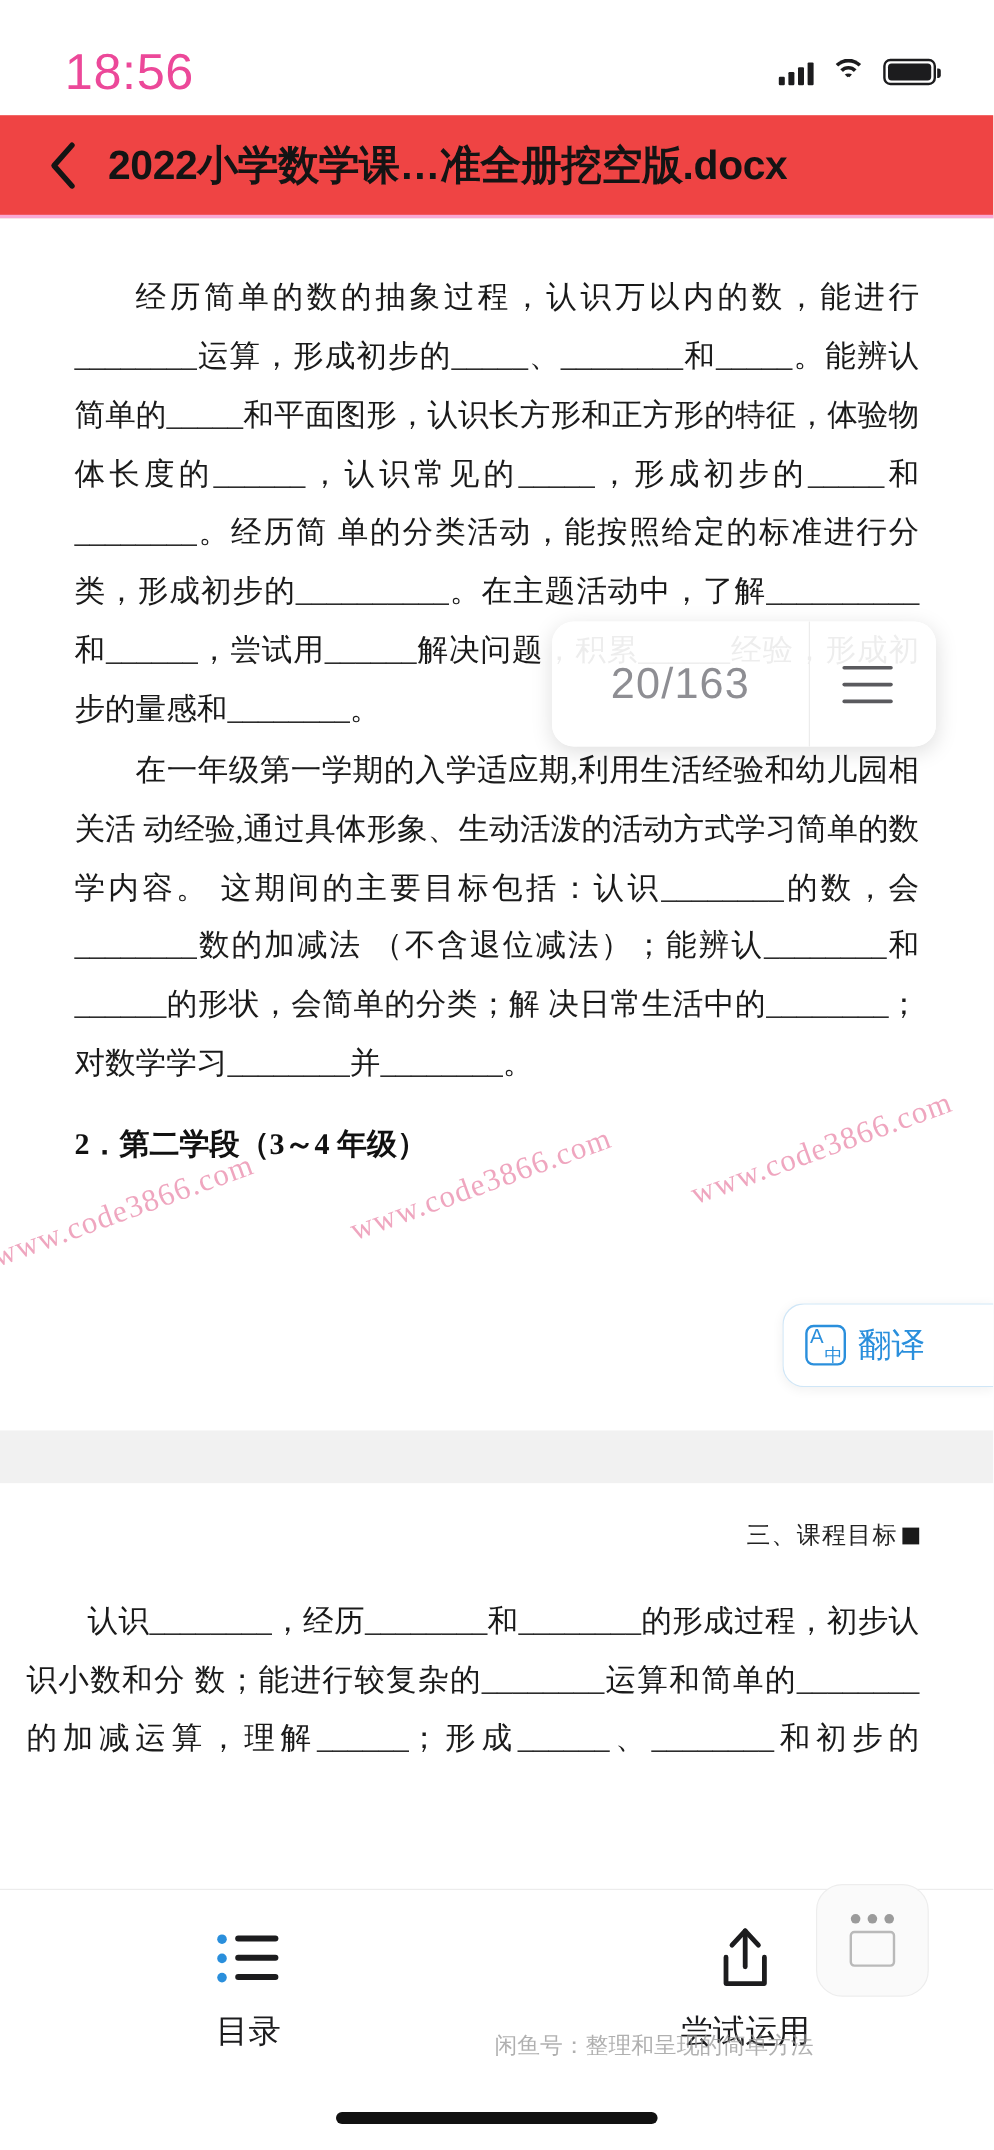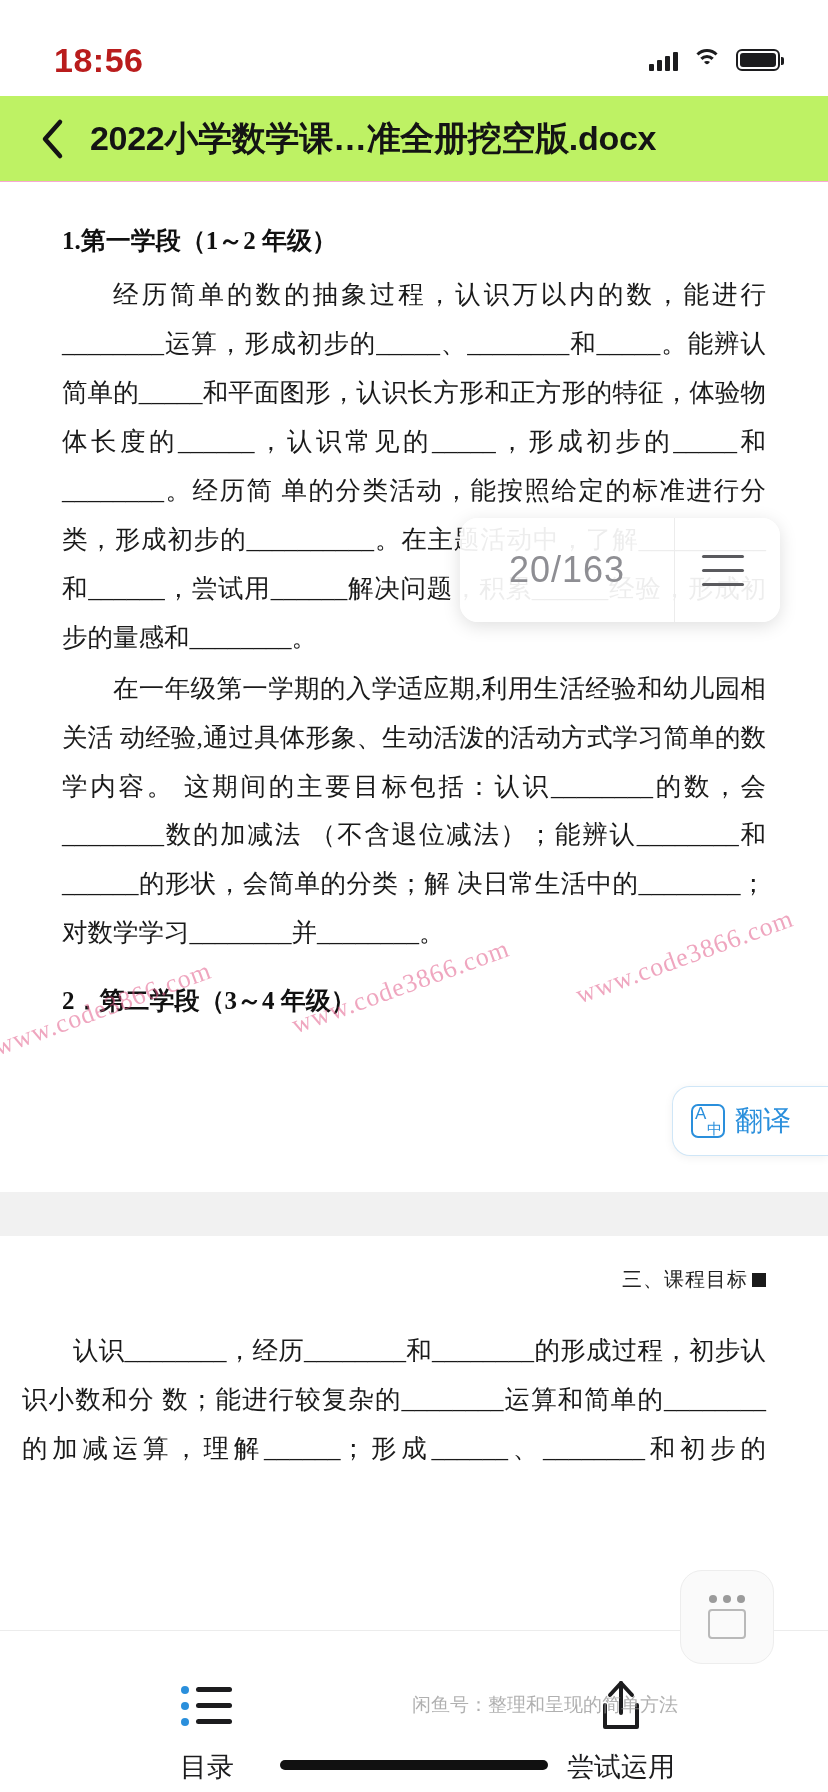--- a/index.html
+++ b/index.html
@@ -19,23 +19,23 @@
   
   .statusbar {
     position: relative;
     height: 96px;
     display: flex;
     align-items: center;
     justify-content: space-between;
     padding: 24px 48px 0 54px;
   }
   .status-time {
-    font-size: 34px;
-    font-weight: 700;
-    color: #b91c1c;
+    font-size: 42px;
+    font-weight: 400;
+    color: #ec4899;
     letter-spacing: 0.5px;
   }
   .status-right {
     display: flex;
     align-items: center;
     gap: 14px;
   }
   .sig {
     display: flex;
     align-items: flex-end;
@@ -77,22 +77,22 @@
   }
   .batt i { display:block; height: 100%; background: #1c1c1e; border-radius: 3px; }
 
   
   .titlebar {
     height: 86px;
     display: flex;
     align-items: center;
     padding: 0 30px 0 32px;
     gap: 18px;
-    border-bottom: 1px solid #f9a8d4;
-    background: #bef264;
+    border-bottom: 3px solid #f9a8d4;
+    background: #ef4444;
   }
   .back-icon {
     width: 40px; height: 48px;
     display:flex; align-items:center; justify-content:center;
     flex: 0 0 auto;
   }
   .back-icon svg { display:block; }
   .doc-title {
     font-size: 34px;
     font-weight: 700;
@@ -202,21 +202,21 @@
   }
   .wm1 { left: -12px;  top: 812px; }
   .wm2 { left: 286px;  top: 790px; }
   .wm3 { left: 570px;  top: 760px; }
 
   
   .translate-btn {
     position: absolute;
     right: 0;
     top: 1086px;
-    width: 156px;
+    width: 176px;
     height: 70px;
     background: #ffffff;
     border: 1px solid #cfe6f7;
     border-right: none;
     border-radius: 18px 0 0 18px;
     display: flex;
     align-items: center;
     gap: 10px;
     padding-left: 18px;
     box-shadow: 0 2px 10px rgba(0,0,0,0.06);
@@ -244,26 +244,26 @@
     font-size: 28px;
     color: #2a8fdc;
     font-weight: 500;
   }
 
   
   .toolbar {
     position: absolute;
     left: 0; bottom: 0;
     width: 828px;
-    height: 162px;
+    height: 218px;
     background: #ffffff;
     border-top: 1px solid #ececec;
     display: flex;
-    align-items: center;
-    padding-top: 38px;
+    align-items: flex-start;
+    padding-top: 28px;
   }
   .tool {
     flex: 1;
     display: flex;
     flex-direction: column;
     align-items: center;
     gap: 14px;
   }
   .tool .tlabel {
     font-size: 27px;
@@ -347,21 +347,20 @@
       <svg width="26" height="42" viewBox="0 0 26 42" fill="none">
         <path d="M21 4 L6 21 L21 38" stroke="#141414" stroke-width="4.5" stroke-linecap="round" stroke-linejoin="round"></path>
       </svg>
     </div>
     <div class="doc-title">2022小学数学课…准全册挖空版.docx</div>
   </div>
 
   <div class="doc-area">
 
     <div class="page page-1">
-      <div class="heading">1.第一学段（1～2 年级）</div>
       <div class="ptext">
         <p class="indent">经历简单的数的抽象过程，认识万以内的数，能进行________运算，形成初步的_____、________和_____。能辨认简单的_____和平面图形，认识长方形和正方形的特征，体验物体长度的______，认识常见的_____，形成初步的_____和________。经历简 单的分类活动，能按照给定的标准进行分类，形成初步的__________。在主题活动中，了解__________和______，尝试用______解决问题，积累______经验，形成初步的量感和________。</p>
         <p class="indent">在一年级第一学期的入学适应期,利用生活经验和幼儿园相关活 动经验,通过具体形象、生动活泼的活动方式学习简单的数学内容。 这期间的主要目标包括：认识________的数，会________数的加减法 （不含退位减法）；能辨认________和______的形状，会简单的分类；解 决日常生活中的________；对数学学习________并________。</p>
       </div>
       <div class="heading h2">2．第二学段（3～4 年级）</div>
 
       <div class="wm wm1">www.code3866.com</div>
       <div class="wm wm2">www.code3866.com</div>
       <div class="wm wm3">www.code3866.com</div>
     </div>

